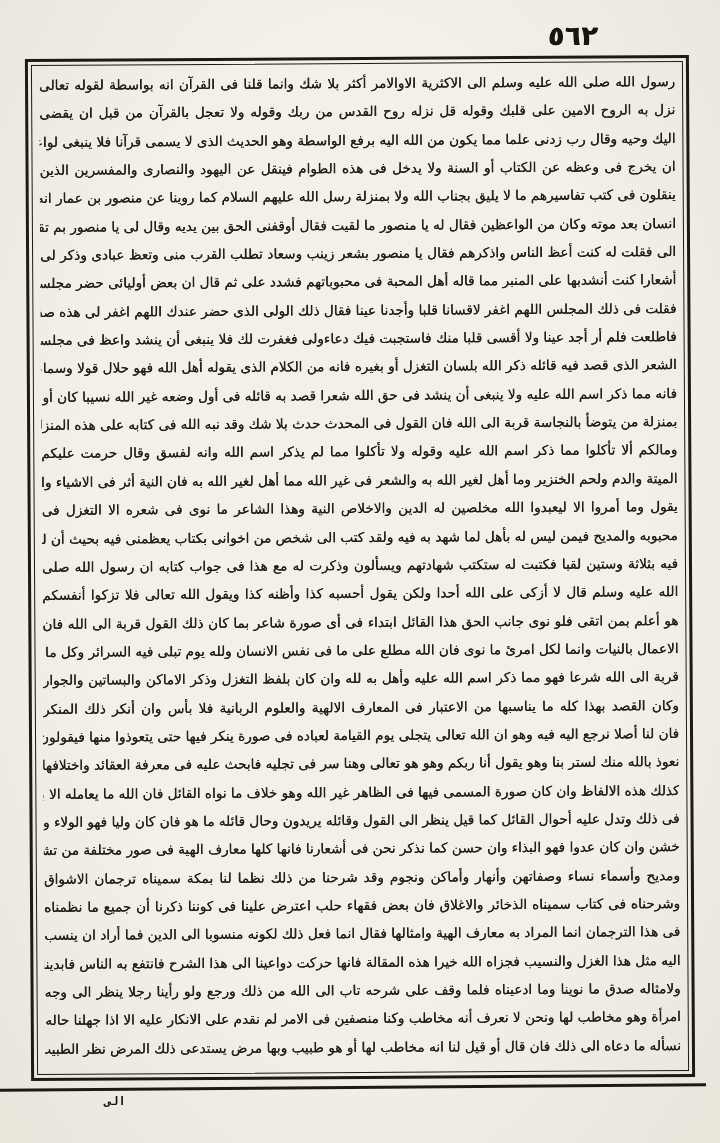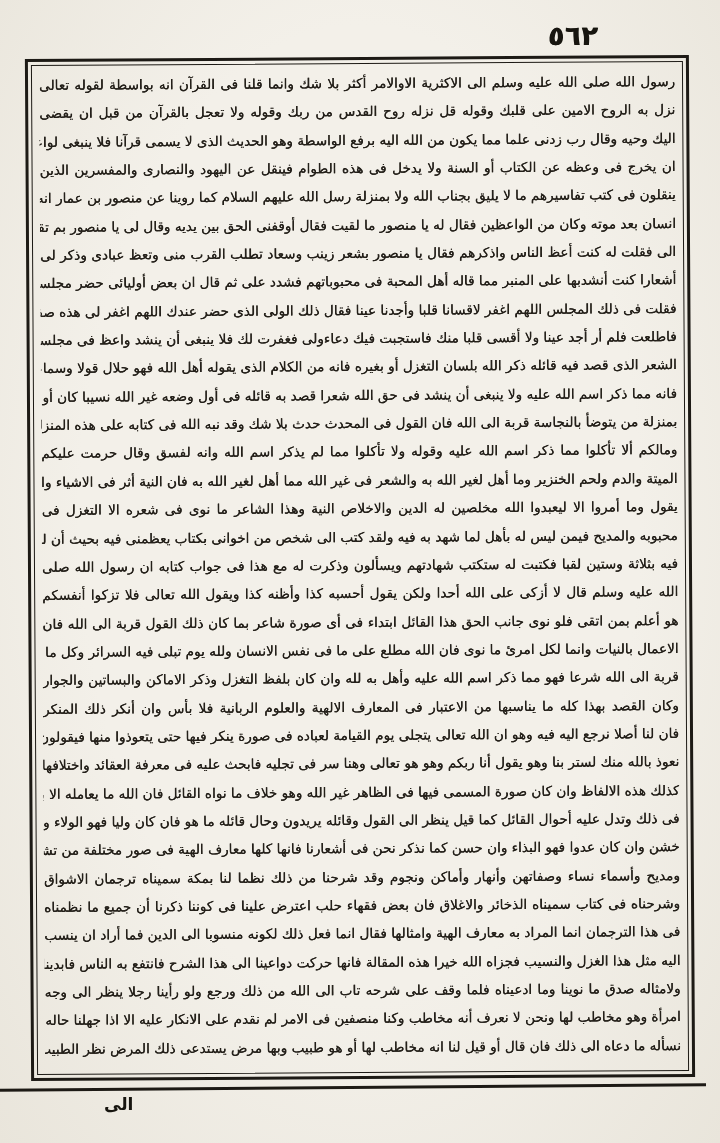--- a/index.html
+++ b/index.html
@@ -65,24 +65,25 @@
   .bottom-rule{
     position:absolute;
     left:0px;top:1086px;
     width:706px;height:2.5px;
     background:#1d1a15;
     transform:rotate(-0.45deg);
   }
   .catchword{
     position:absolute;
     left:104px;top:1094px;
-    font-size:17px;
+    font-size:12px;
     font-weight:bold;
     color:#17150f;
     direction:rtl;
+    font-family:Liberation Mono, monospace;
   }
 </style>
 </head>
 <body>
 
 <div class="page">
 
   <div class="page-number">٥٦٢</div>
 
   <div class="frame">

